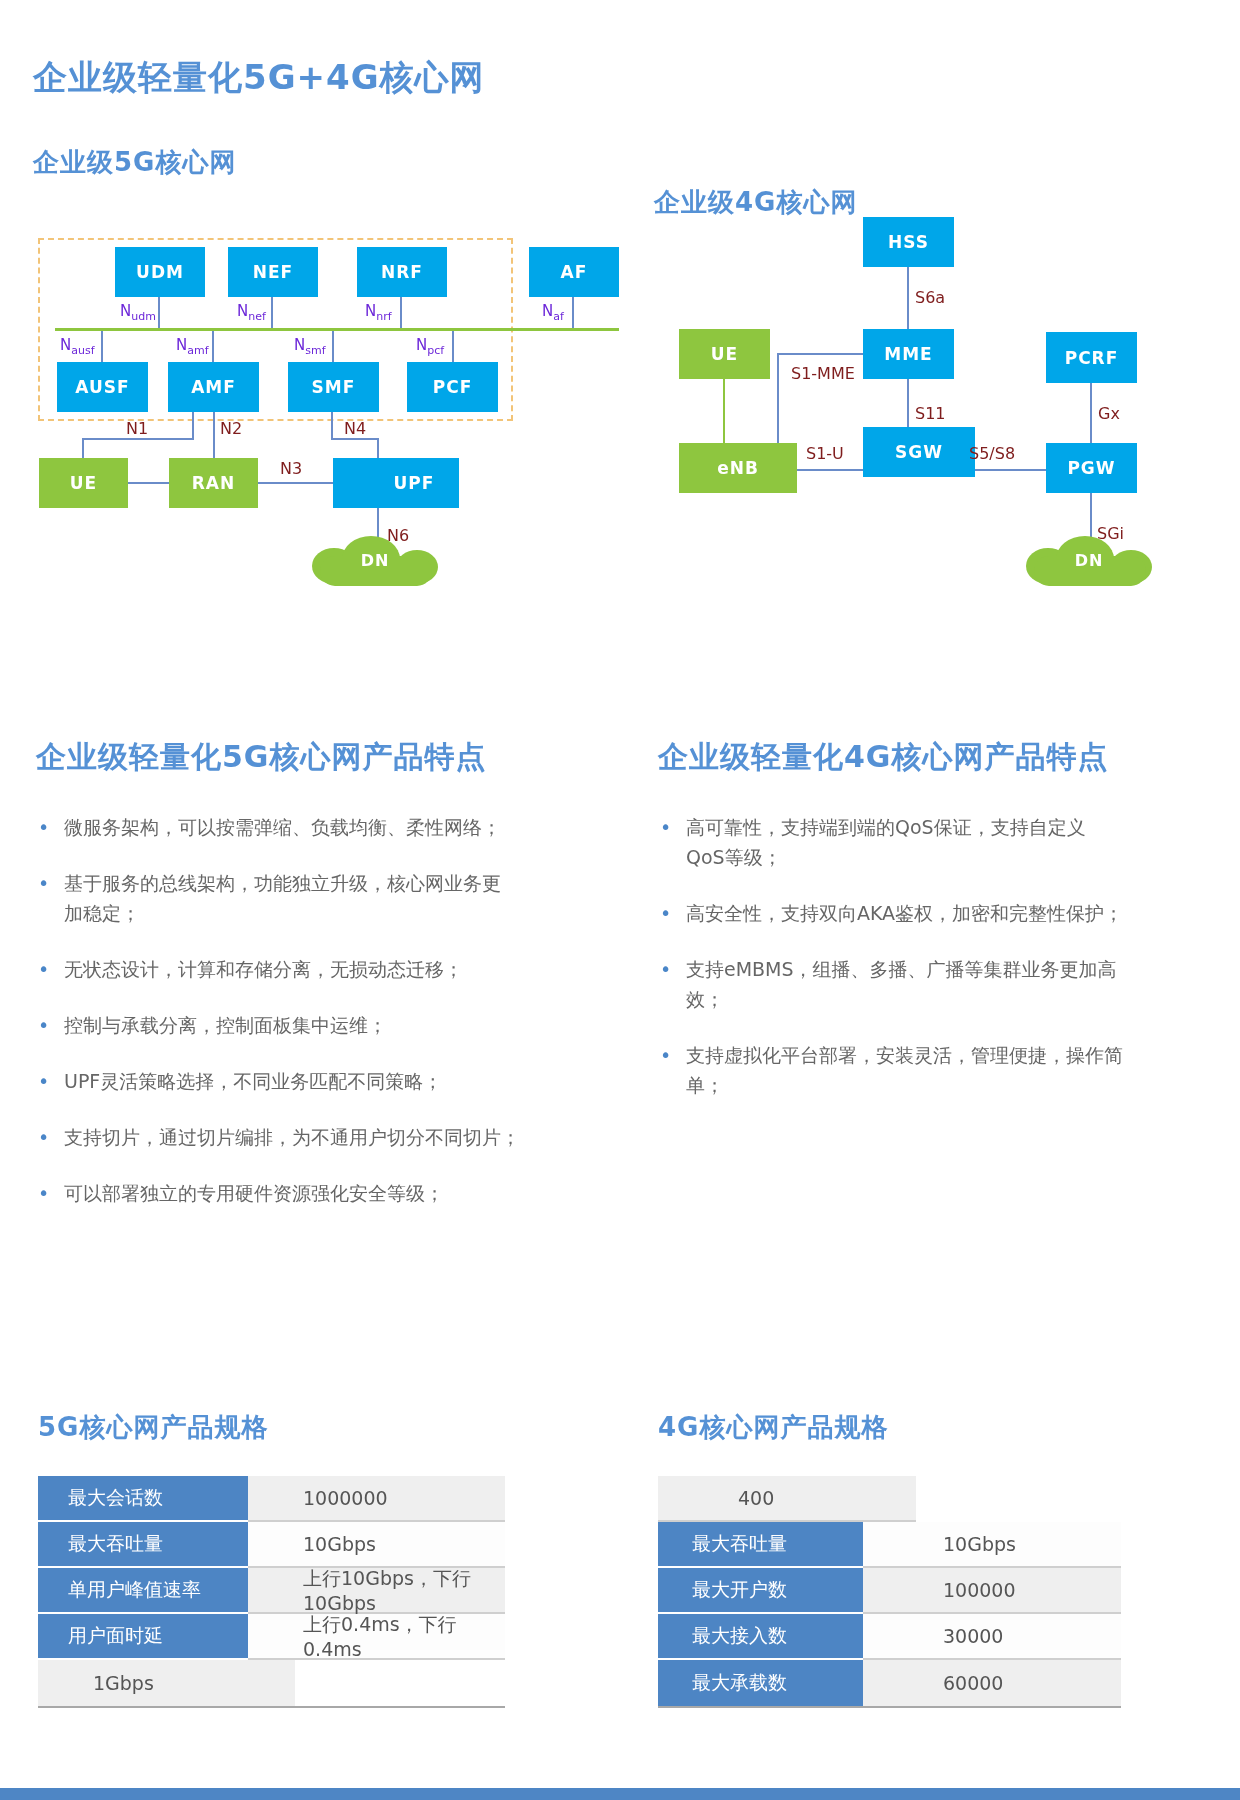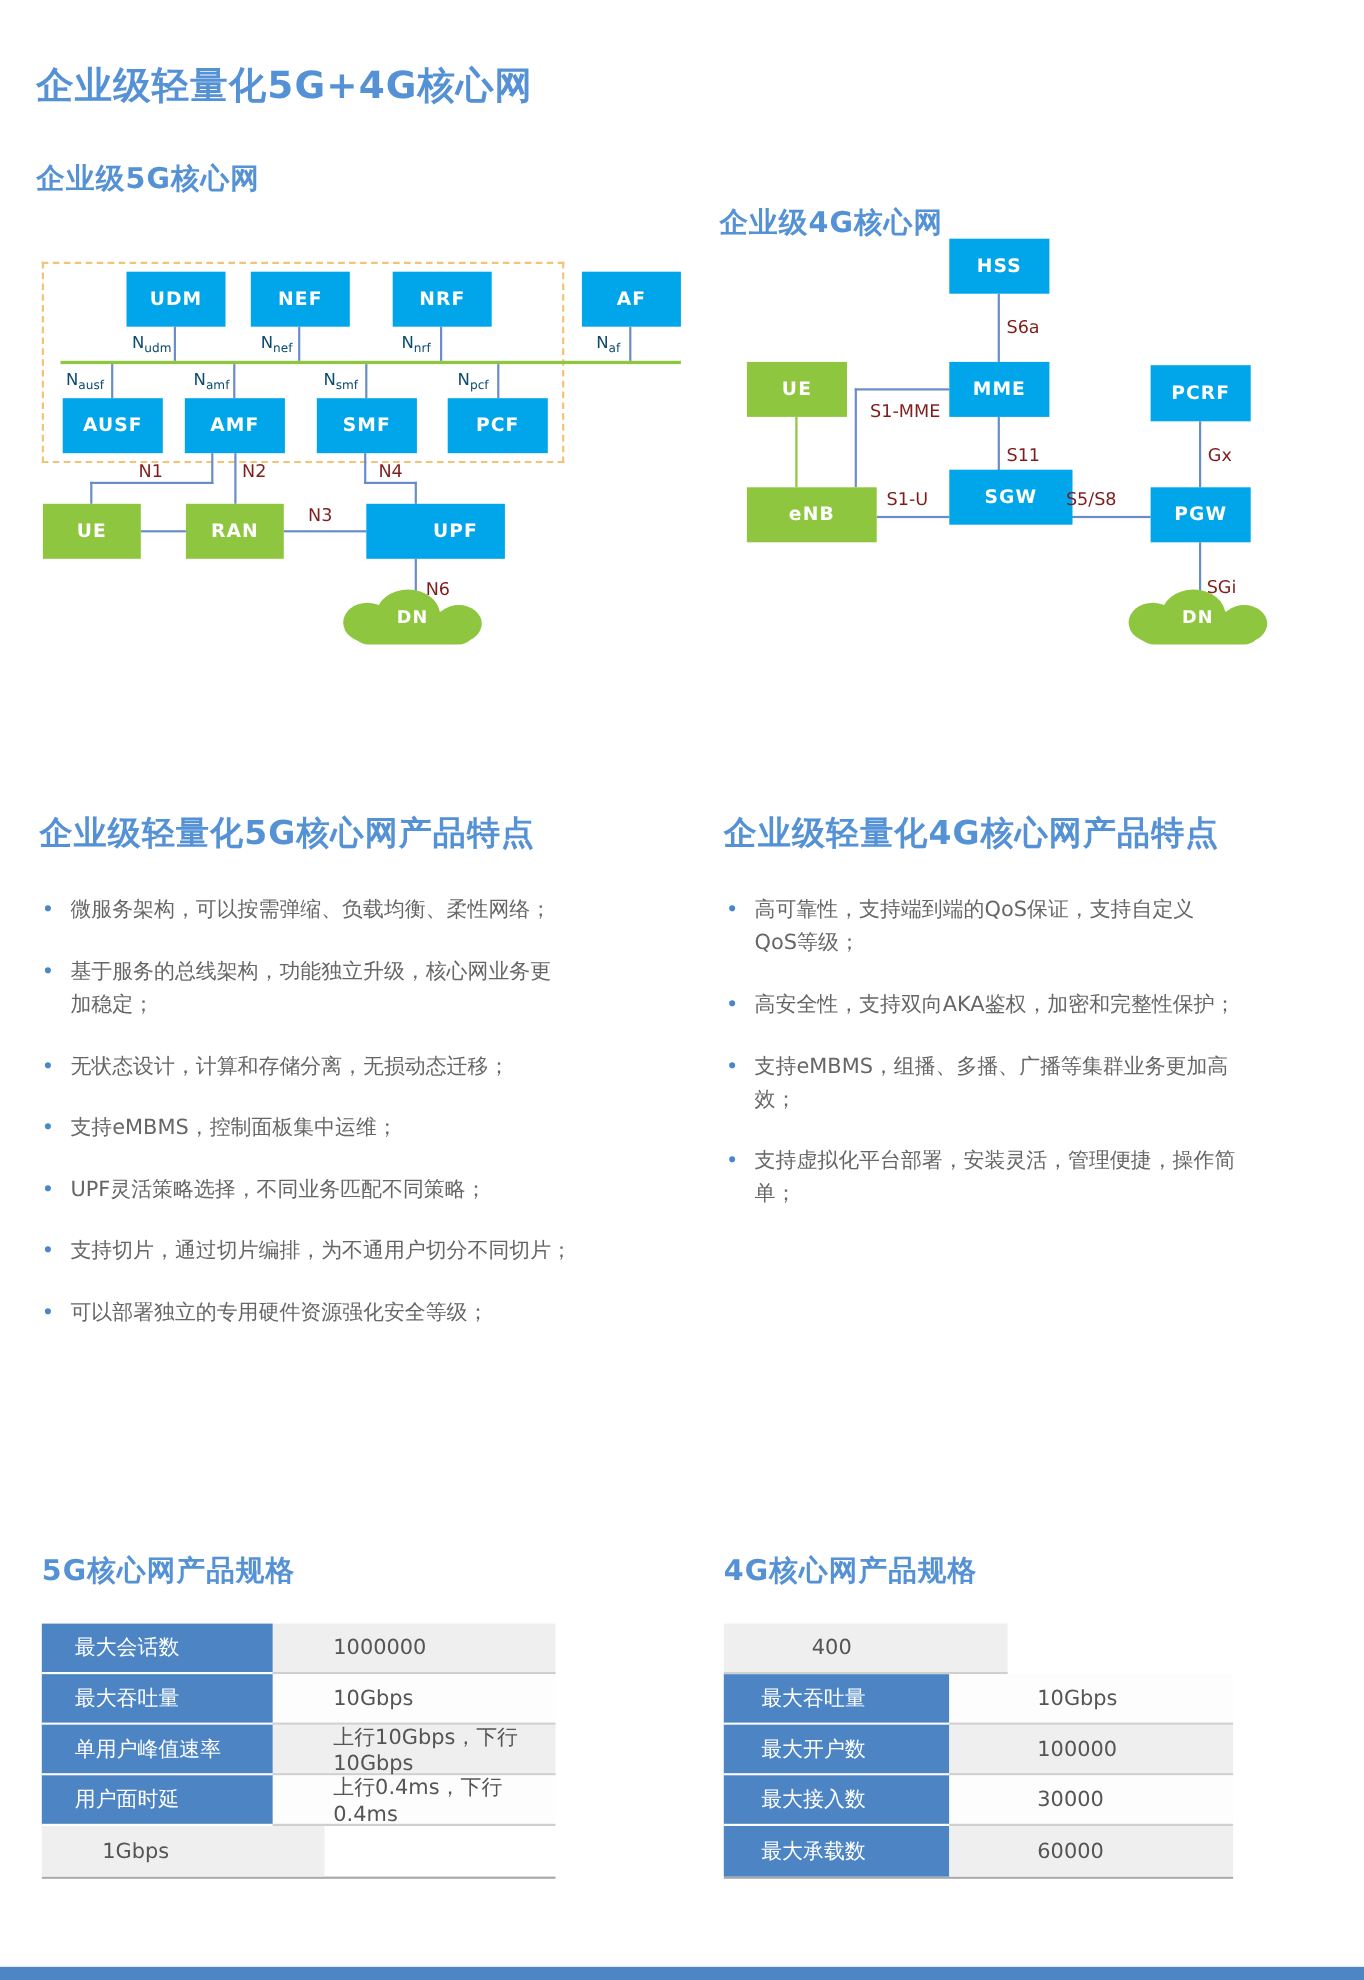--- a/index.html
+++ b/index.html
@@ -15,21 +15,21 @@
   .layer { position:absolute; left:0; top:0; width:1240px; height:1800px; pointer-events:none; }
   .node { position:absolute; display:flex; align-items:center; justify-content:center;
           color:#fff; font-size:17px; font-weight:600; letter-spacing:1px; }
   .node.blue { background:#00a6e9; }
   .node.green { background:#8ec63f; }
   .hline { position:absolute; height:2px; background:#6a8cc9; }
   .vline { position:absolute; width:2px; background:#6a8cc9; }
   .hline.green, .vline.green { background:#8ec63f; }
   .bus { height:3px; background:#8ec63f; }
   .dashed-box { position:absolute; border:2px dashed #f2c478; }
-  .if-label { position:absolute; font-size:15px; color:#0c4a6e; white-space:nowrap; }
+  .if-label { position:absolute; font-size:15px; color:#6d28d9; white-space:nowrap; }
   .if-label .if-sub { font-size:11px; }
   .n-label { position:absolute; font-size:16px; color:#7f1d1d; white-space:nowrap; }
 
   .cloud { position:absolute; width:130px; height:52px; }
   .cloud i { position:absolute; background:#8ec63f; border-radius:50%; }
   .cloud .c1 { left:32px; top:0;  width:58px; height:46px; }
   .cloud .c2 { left:2px;  top:12px; width:44px; height:36px; }
   .cloud .c3 { left:86px; top:14px; width:42px; height:34px; }
   .cloud .c4 { left:10px; top:20px; width:112px; height:30px; border-radius:15px; }
   .cloud span { position:absolute; left:0; right:0; top:15px; text-align:center;
@@ -180,21 +180,21 @@
         <div class="feature-text">微服务架构，可以按需弹缩、负载均衡、柔性网络；</div>
       </div>
     <div class="feature-item">
         <div class="feature-text">基于服务的总线架构，功能独立升级，核心网业务更
 加稳定；</div>
       </div>
     <div class="feature-item">
         <div class="feature-text">无状态设计，计算和存储分离，无损动态迁移；</div>
       </div>
     <div class="feature-item">
-        <div class="feature-text">支持eMBMS，控制面板集中运维；</div>
+        <div class="feature-text">控制与承载分离，控制面板集中运维；</div>
       </div>
     <div class="feature-item">
         <div class="feature-text">UPF灵活策略选择，不同业务匹配不同策略；</div>
       </div>
     <div class="feature-item">
         <div class="feature-text">支持切片，通过切片编排，为不通用户切分不同切片；</div>
       </div>
     <div class="feature-item">
         <div class="feature-text">可以部署独立的专用硬件资源强化安全等级；</div>
       </div>

